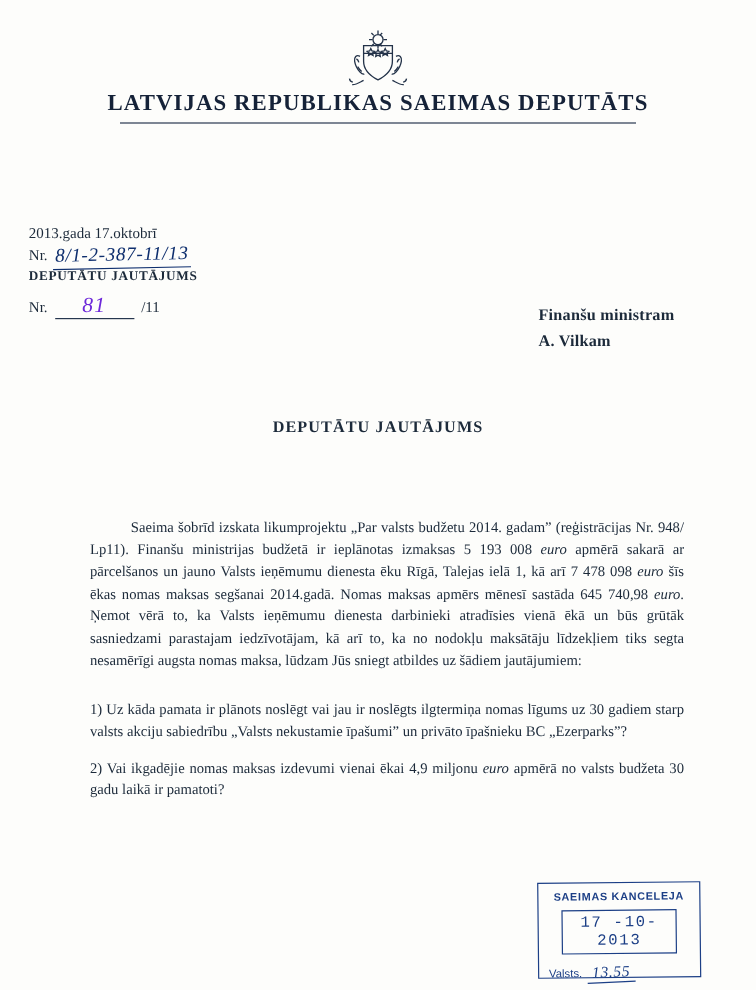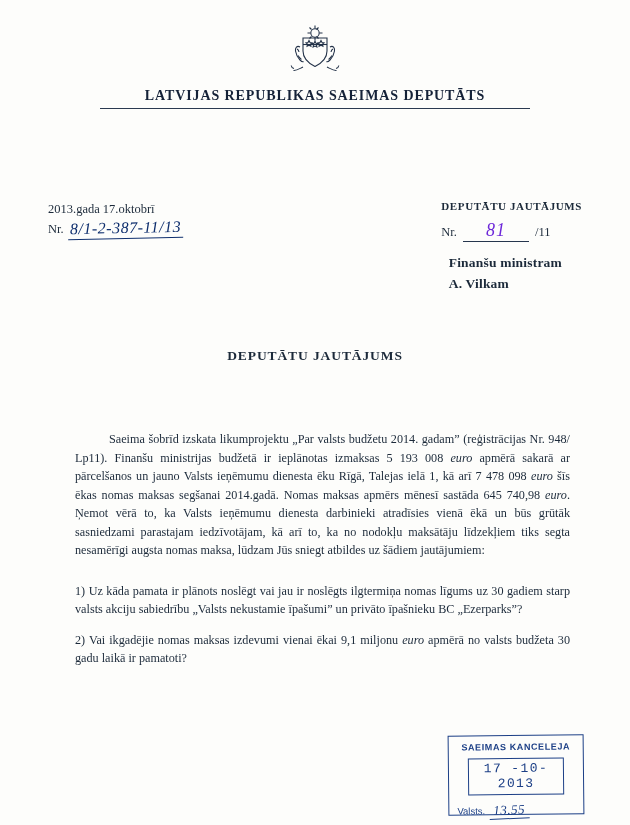--- a/index.html
+++ b/index.html
@@ -26,24 +26,24 @@
   .crest {
     width: 100%;
     text-align: center;
     margin-top: 20px;
   }
   .crest svg { display: block; margin: 0 auto; }
 
   .org-title {
     text-align: center;
     font-family: "Liberation Serif", serif;
-    font-size: 14px;
+    font-size: 19px;
     letter-spacing: 0.9px;
     color: #152238;
-    margin-top: 12px;
+    margin-top: 0;
     font-variant: small-caps;
     font-weight: 600;
   }
 
   .org-contacts {
     text-align: center;
     font-size: 8.5px;
     color: #22314a;
     margin-top: 7px;
     letter-spacing: 0.1px;
@@ -52,27 +52,28 @@
   .rule {
     width: 430px;
     height: 1px;
     background: #2a3950;
     margin: 4px auto 0 auto;
   }
 
   
   .meta {
     position: absolute;
-    top: 200px;
+    top: 185px;
     left: 0;
     right: 0;
-    padding: 0 48px;
+    padding: 0 24px;
     display: flex;
     justify-content: space-between;
     align-items: flex-start;
+    flex-direction: column;
   }
   .meta-left { font-size: 12.5px; line-height: 1.55; }
   .meta-left .nr-line {
     display: flex;
     align-items: baseline;
     gap: 4px;
   }
   .handwritten {
     font-family: "Liberation Serif", serif;
     font-style: italic;
@@ -269,21 +270,21 @@
     <div>A. Vilkam</div>
   </div>
 
   <div class="doc-title">DEPUTĀTU JAUTĀJUMS</div>
 
   <div class="body">
     <p class="first"><span>Saeima šobrīd izskata likumprojektu „Par valsts budžetu 2014. gadam” (reģistrācijas Nr. 948/ Lp11). Finanšu ministrijas budžetā ir ieplānotas izmaksas 5 193 008 </span><em class="it">euro</em><span> apmērā sakarā ar pārcelšanos un jauno Valsts ieņēmumu dienesta ēku Rīgā, Talejas ielā 1, kā arī 7 478 098 </span><em class="it">euro</em><span> šīs ēkas nomas maksas segšanai 2014.gadā. Nomas maksas apmērs mēnesī sastāda 645 740,98 </span><em class="it">euro</em><span>. Ņemot vērā to, ka Valsts ieņēmumu dienesta darbinieki atradīsies vienā ēkā un būs grūtāk sasniedzami parastajam iedzīvotājam, kā arī to, ka no nodokļu maksātāju līdzekļiem tiks segta nesamērīgi augsta nomas maksa, lūdzam Jūs sniegt atbildes uz šādiem jautājumiem:</span></p>
 
     <p class="q" style="margin-top:22px">1) Uz kāda pamata ir plānots noslēgt vai jau ir noslēgts ilgtermiņa nomas līgums uz 30 gadiem starp valsts akciju sabiedrību „Valsts nekustamie īpašumi” un privāto īpašnieku BC „Ezerparks”?</p>
 
-    <p class="q"><span>2) Vai ikgadējie nomas maksas izdevumi vienai ēkai 9,1 miljonu </span><em class="it">euro</em><span> apmērā no valsts budžeta 30 gadu laikā ir pamatoti?</span></p>
+    <p class="q"><span>2) Vai ikgadējie nomas maksas izdevumi vienai ēkai 4,9 miljonu </span><em class="it">euro</em><span> apmērā no valsts budžeta 30 gadu laikā ir pamatoti?</span></p>
   </div>
 
   <div class="stamp">
     <div class="stamp-title">SAEIMAS KANCELEJA</div>
     <div class="stamp-date-box">17 -10- 2013</div>
     <div class="stamp-time-row">
       <span>Valsts.</span>
       <span class="stamp-time-val">13.55</span>
     </div>
   </div>

